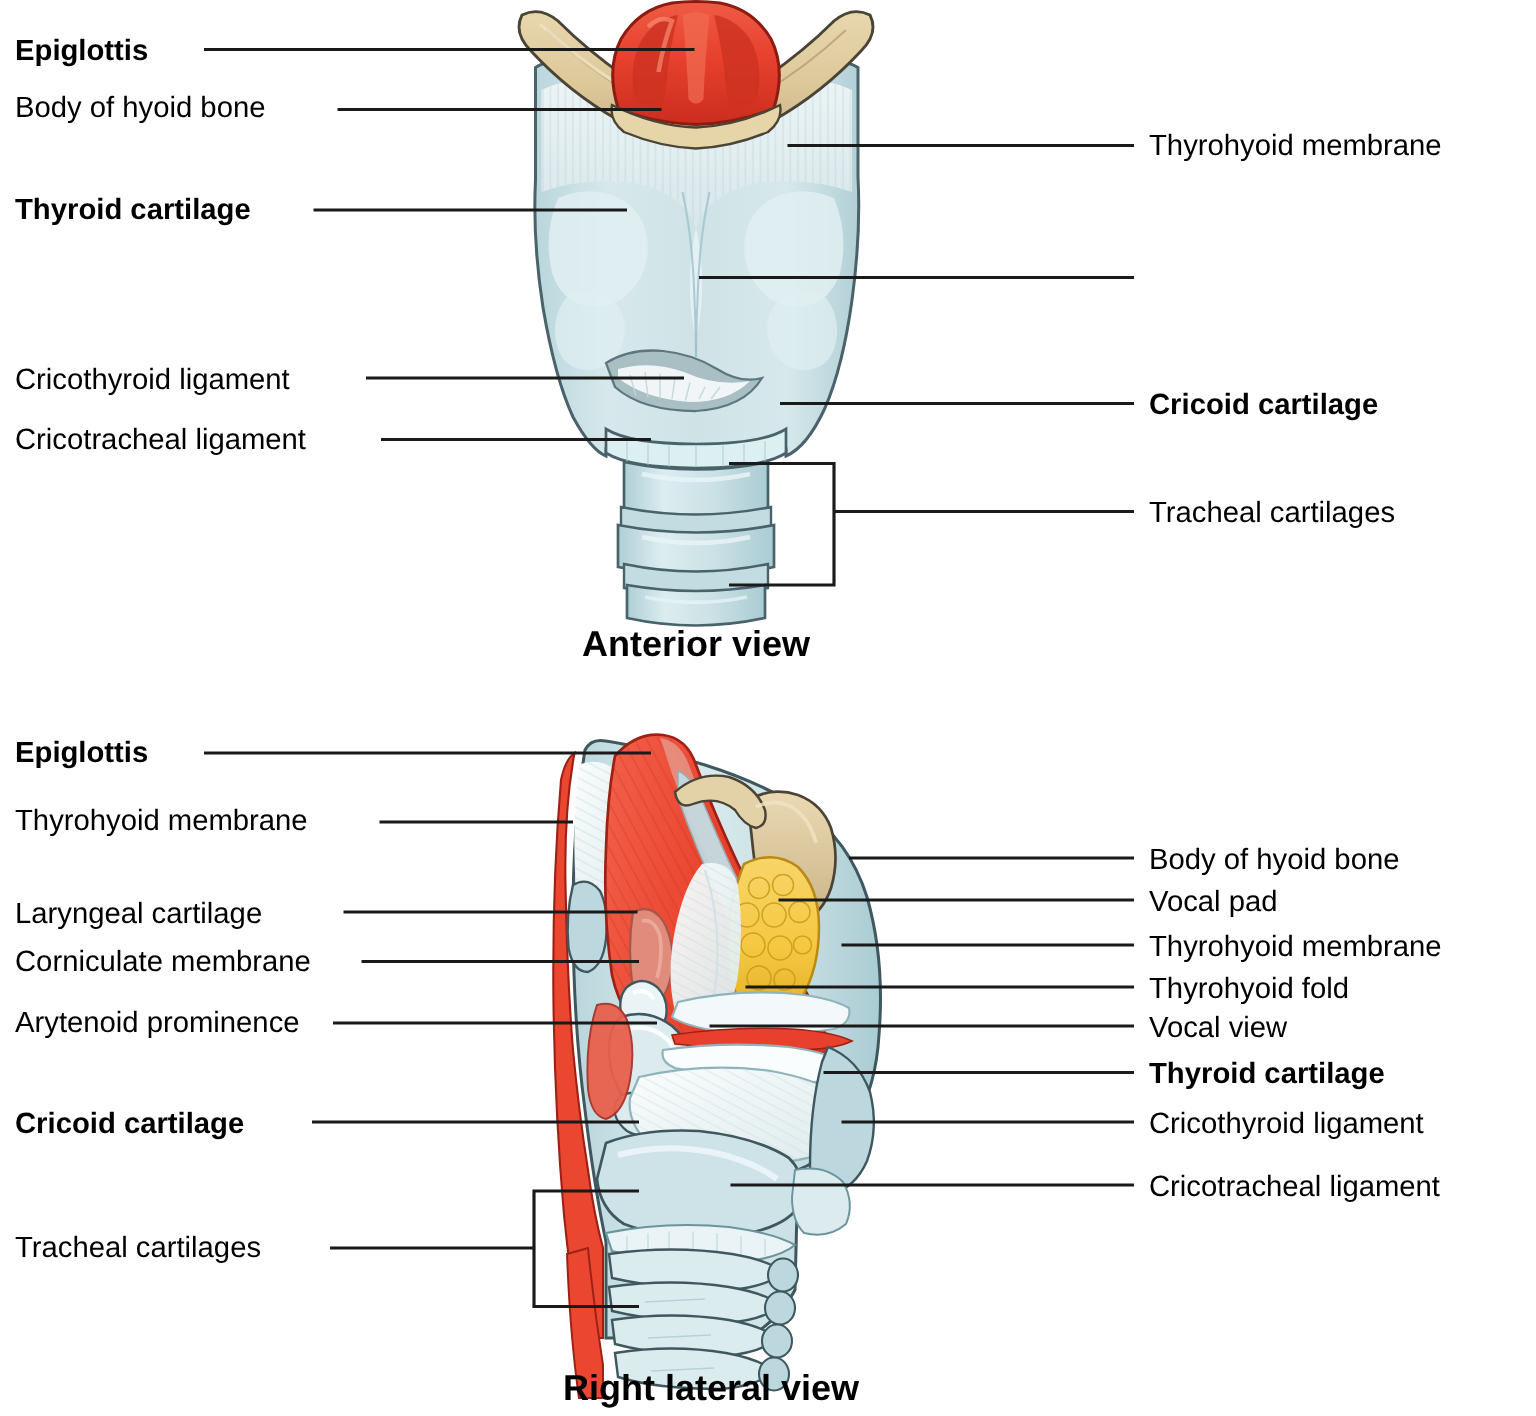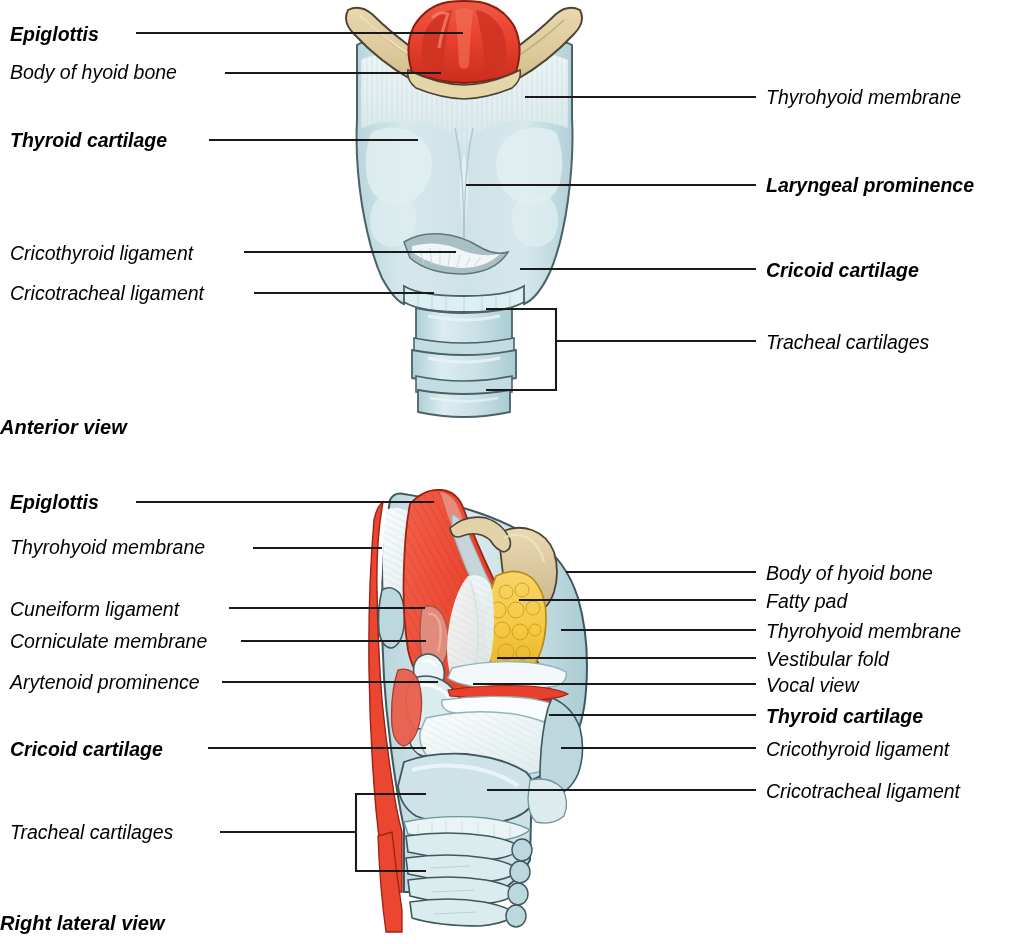--- a/index.html
+++ b/index.html
@@ -15,37 +15,37 @@
     font-family: "Liberation Sans", sans-serif;
     color: #000000;
     overflow: hidden;
   }
   #figure-root {
     position: absolute;
     left: 0;
     top: 0;
     width: 1024px;
     height: 692px;
-    font-style: italic;
   }
   .label {
     position: absolute;
     font-size: 19.5px;
     line-height: 1;
     color: #000000;
     white-space: nowrap;
   }
   .label.bold { font-weight: bold; }
   .label.left  { text-align: left; }
   .label.right { text-align: left; }
   .caption {
     position: absolute;
-    font-size: 20px;
+    font-size: 24px;
     font-weight: bold;
     white-space: nowrap;
+    text-align: center;
   }
   svg.art { position: absolute; left: 0; top: 0; overflow: visible; }
   .leader { stroke: #1a1a1a; stroke-width: 2.1; fill: none; stroke-linecap: butt; }
   .bracket { stroke: #1a1a1a; stroke-width: 2.1; fill: none; }
 </style>
 </head>
 <body>
 
 <div id="figure-root">
 
@@ -383,38 +383,37 @@
     <line class="leader" x1="487" y1="790" x2="756" y2="790"></line>
   </svg>
 
   <div class="label left bold" style="left:10px; top:25px;">Epiglottis</div>
   <div class="label left" style="left:10px; top:63px;">Body of hyoid bone</div>
   <div class="label left bold" style="left:10px; top:131px;">Thyroid cartilage</div>
   <div class="label left" style="left:10px; top:244px;">Cricothyroid ligament</div>
   <div class="label left" style="left:10px; top:284px;">Cricotracheal ligament</div>
 
   <div class="label right" style="left:766px; top:88px;">Thyrohyoid membrane</div>
-  <div class="label right bold" style="left:766px; top:176px;">Laryngeal prominence</div>
   <div class="label right bold" style="left:766px; top:261px;">Cricoid cartilage</div>
   <div class="label right" style="left:766px; top:333px;">Tracheal cartilages</div>
 
   <div class="caption" style="left:0; top:416px; width:928px;">Anterior view</div>
 
   <div class="label left bold" style="left:10px; top:493px;">Epiglottis</div>
   <div class="label left" style="left:10px; top:538px;">Thyrohyoid membrane</div>
-  <div class="label left" style="left:10px; top:600px;">Cuneiform ligament</div>
+  <div class="label left" style="left:10px; top:600px;">Laryngeal cartilage</div>
   <div class="label left" style="left:10px; top:632px;">Corniculate membrane</div>
   <div class="label left" style="left:10px; top:673px;">Arytenoid prominence</div>
   <div class="label left bold" style="left:10px; top:740px;">Cricoid cartilage</div>
   <div class="label left" style="left:10px; top:823px;">Tracheal cartilages</div>
 
   <div class="label right" style="left:766px; top:564px;">Body of hyoid bone</div>
-  <div class="label right" style="left:766px; top:592px;">Fatty pad</div>
+  <div class="label right" style="left:766px; top:592px;">Vocal pad</div>
   <div class="label right" style="left:766px; top:622px;">Thyrohyoid membrane</div>
-  <div class="label right" style="left:766px; top:650px;">Vestibular fold</div>
+  <div class="label right" style="left:766px; top:650px;">Thyrohyoid fold</div>
   <div class="label right" style="left:766px; top:676px;">Vocal view</div>
   <div class="label right bold" style="left:766px; top:707px;">Thyroid cartilage</div>
   <div class="label right" style="left:766px; top:740px;">Cricothyroid ligament</div>
   <div class="label right" style="left:766px; top:782px;">Cricotracheal ligament</div>
 
-  <div class="caption" style="left:0; top:912px; width:928px;">Right lateral view</div>
+  <div class="caption" style="left:10px; top:912px; width:928px;">Right lateral view</div>
 
 </div>
 
 </body></html>

